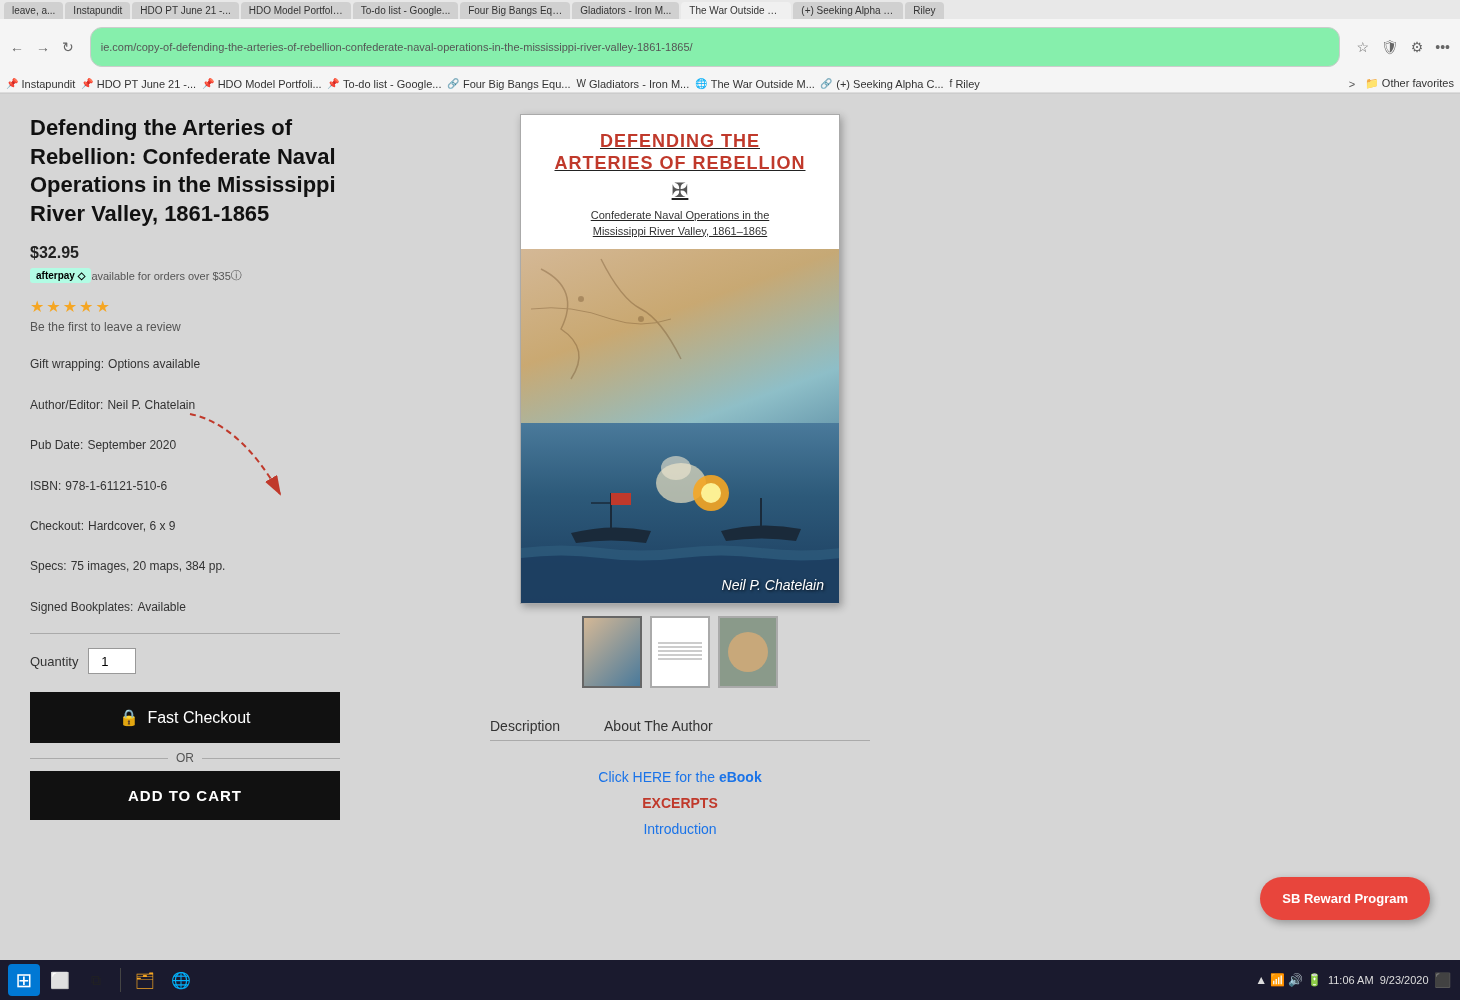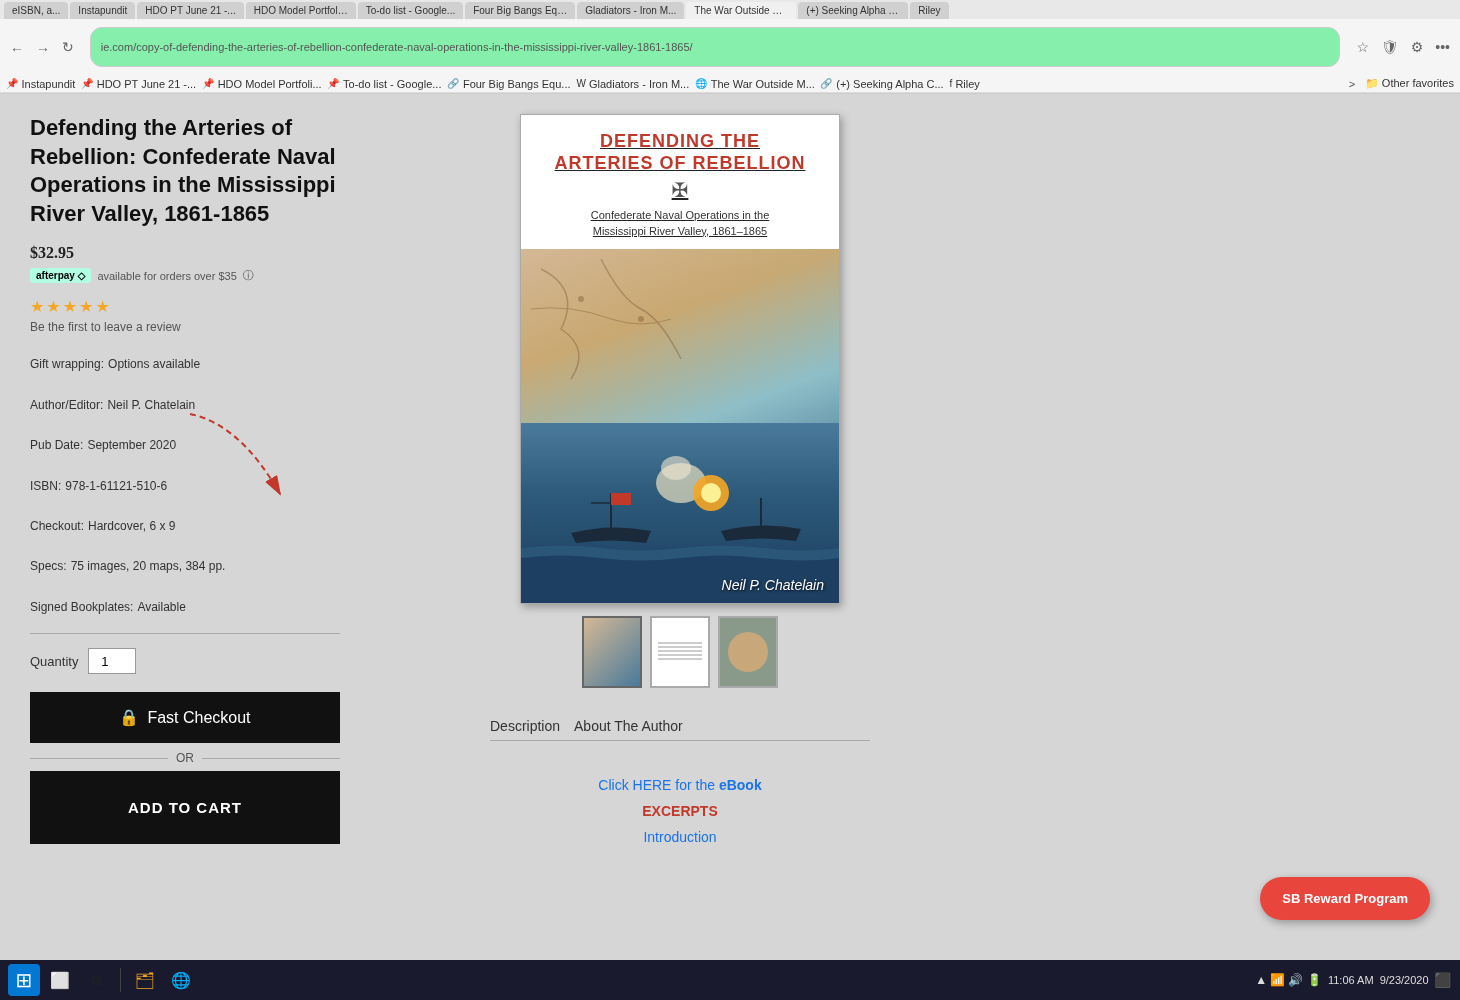--- a/index.html
+++ b/index.html
@@ -112,27 +112,26 @@
       color: #111;
       line-height: 1.3;
       margin-bottom: 16px;
     }
 
     .price {
       font-size: 16px;
       font-weight: bold;
       color: #222;
       margin-bottom: 6px;
-      font-family: Liberation Serif, serif;
     }
 
     .afterpay-row {
       display: flex;
       align-items: center;
-      gap: 6px;
+      gap: 0;
       margin-bottom: 14px;
       font-size: 11px;
       color: #555;
     }
 
     .afterpay-badge {
       background: #b2fce4;
       color: #000;
       padding: 2px 6px;
       border-radius: 3px;
@@ -229,21 +228,21 @@
       content: '';
       flex: 1;
       border-top: 1px solid #aaa;
     }
 
     .btn-add-to-cart {
       width: 100%;
       background: #111;
       color: white;
       border: none;
-      padding: 28px;
+      padding: 16px;
       font-size: 15px;
       font-weight: bold;
       cursor: pointer;
       letter-spacing: 1px;
       margin-bottom: 8px;
     }
 
     
     .right-col {
       flex: 1;
@@ -384,23 +383,23 @@
       border-radius: 50%;
     }
 
     
     .description-section {
       margin-top: 20px;
     }
 
     .tab-bar {
       display: flex;
-      gap: 14px;
+      gap: 44px;
       border-bottom: 1px solid #aaa;
-      margin-bottom: 36px;
+      margin-bottom: 28px;
     }
 
     .tab-item {
       padding: 6px 0;
       font-size: 14px;
       cursor: pointer;
       color: #333;
     }
 
     .tab-item.active {
@@ -499,21 +498,21 @@
       pointer-events: none;
       z-index: 10;
     }
   </style>
 </head>
 <body>
 
 <div class="browser-chrome">
 
   <div class="tabs-bar">
-    <div class="tab">eISBN, a...</div>
+    <div class="tab">leave, a...</div>
     <div class="tab">Instapundit</div>
     <div class="tab">HDO PT June 21 -...</div>
     <div class="tab">HDO Model Portfoli...</div>
     <div class="tab">To-do list - Google...</div>
     <div class="tab">Four Big Bangs Equ...</div>
     <div class="tab">Gladiators - Iron M...</div>
     <div class="tab active">The War Outside M...</div>
     <div class="tab">(+) Seeking Alpha C...</div>
     <div class="tab">Riley</div>
   </div>

